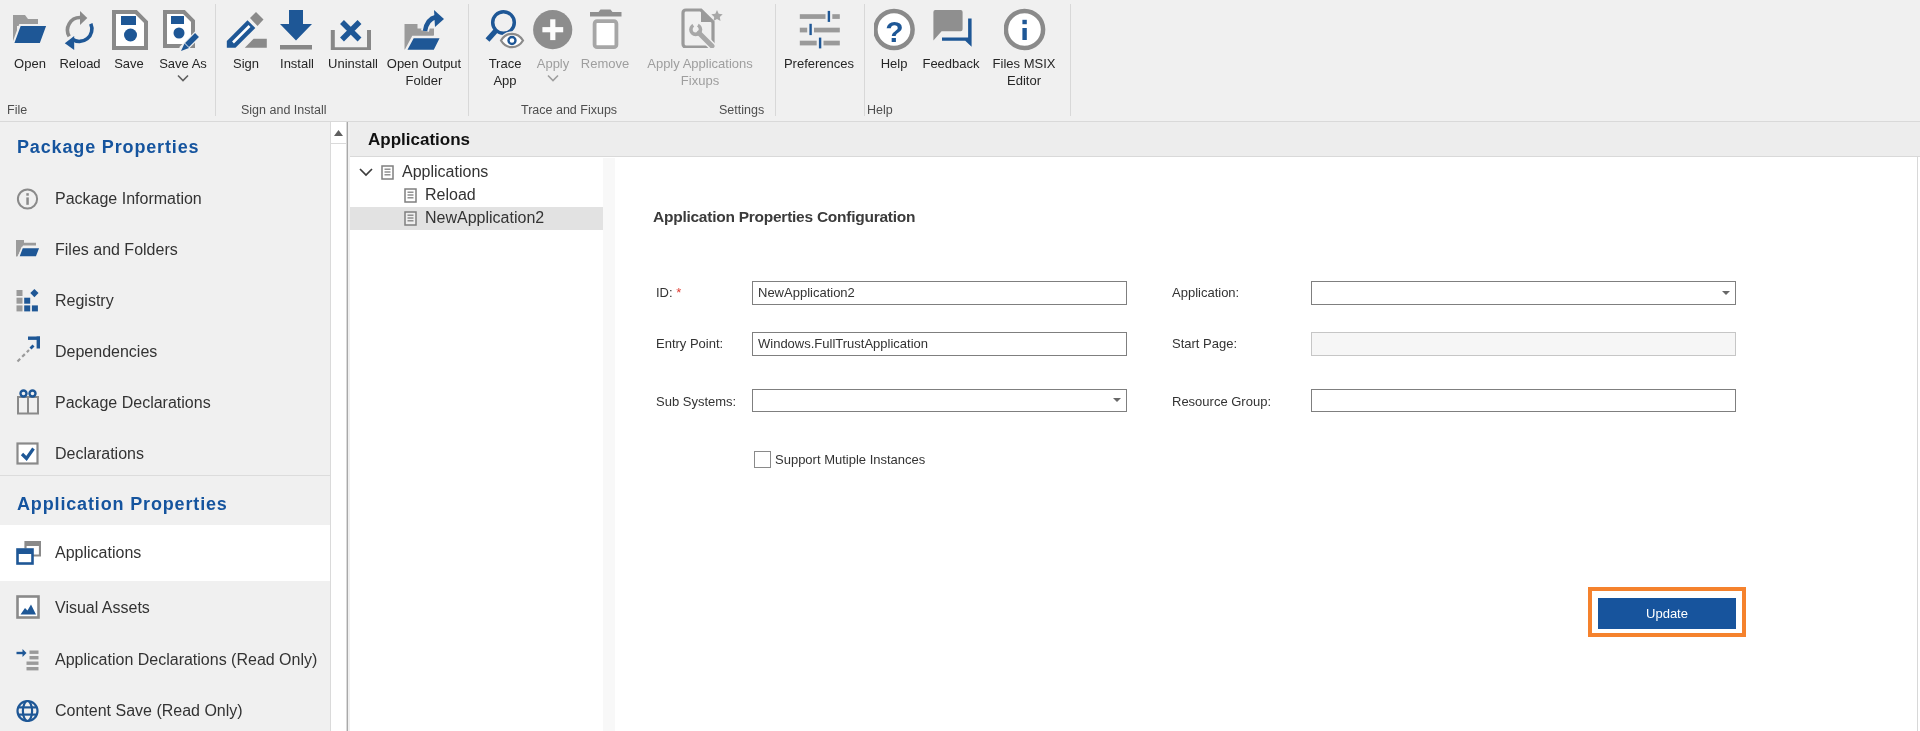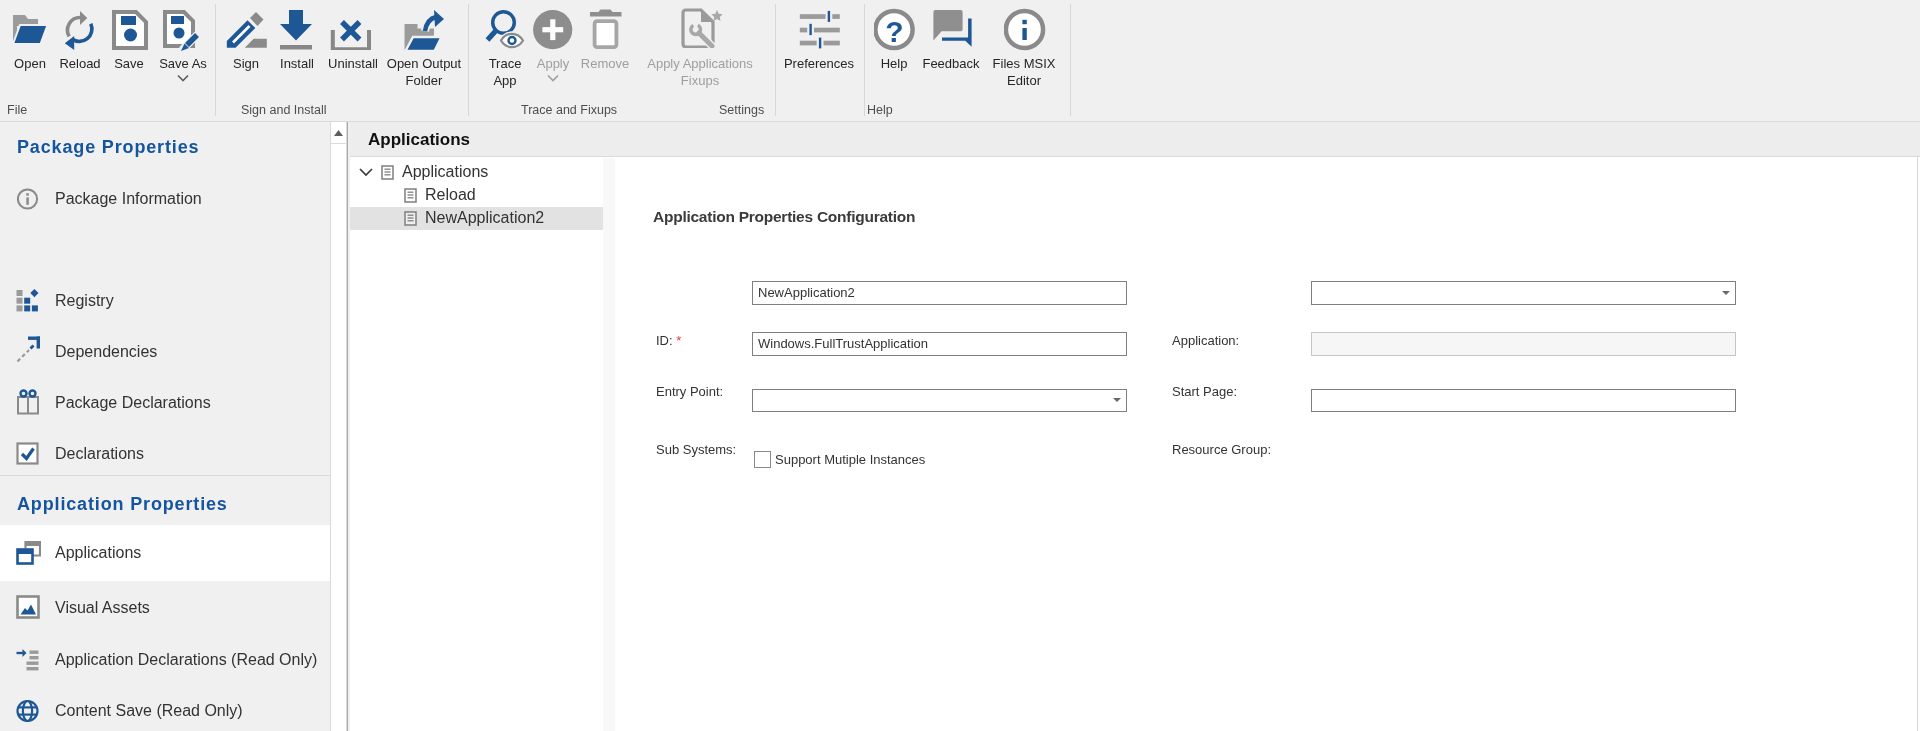--- a/index.html
+++ b/index.html
@@ -42,21 +42,21 @@
   background:#f8f8f8; }
 .trow { position:absolute; left:0; width:253px; height:23px; }
 .trow.sel { background:#e2e2e2; }
 .ttext { position:absolute; top:50%; margin-top:-10px; font-size:16px;
   color:#333; white-space:nowrap; }
 #form { position:absolute; left:0; top:-34px; width:1410px; height:609px; }
 #rightedge { position:absolute; left:1567px; top:34px; width:1px; height:575px;
   background:#d8d8d8; }
 .fheading { position:absolute; font-size:15.5px; letter-spacing:-0.25px;
   font-weight:bold; color:#3b3b3b; }
-.flabel { position:absolute; font-size:13px; color:#333; white-space:nowrap;margin-top:48px; }
+.flabel { position:absolute; font-size:13px; color:#333; white-space:nowrap; }
 .finput { position:absolute; border:1px solid #7f7f7f; background:#fff;
   font-size:13px; color:#333; padding:0 5px; line-height:22px; }
 .finput.dis { background:#f6f6f6; border-color:#c6c6c6; }
 .darrow { position:absolute; width:0; height:0; border-left:4.5px solid transparent;
   border-right:4.5px solid transparent; border-top:4.5px solid #686868; }
 #chk { position:absolute; width:17px; height:17px;
   border:1px solid #8a8a8a; background:#fff; }
 #chklabel { position:absolute; font-size:13px; color:#333; }
 #updbox { position:absolute; left:1238px; top:464px; width:158px; height:50px;
   border:4px solid #f5822d; background:#fff; }
@@ -222,20 +222,27 @@
 
   <div class="sitem" style="top:51px">
     <svg class="sicon" width="24" height="24">
       <circle cx="11.5" cy="12" r="9.6" stroke="#8a8a8a" stroke-width="2" fill="none"></circle>
       <rect x="10.3" y="6.2" width="2.5" height="2.5" fill="#8a8a8a"></rect>
       <rect x="10.3" y="10.4" width="2.5" height="7.4" fill="#8a8a8a"></rect>
     </svg>
     <div class="stext">Package Information</div>
   </div>
 
+  <div class="sitem" style="top:102px">
+    <svg class="sicon" width="26" height="22" style="margin-top:-12px;margin-left:-1px">
+      <polygon points="1,2 9,2 9,4.8 21,4.8 21,7.5 8,7.5 2.4,18.5 1,18.5" fill="#9b9b9b"></polygon>
+      <polygon points="7.2,9.5 25.2,9.5 21.5,19 3.6,19" fill="#1e5796" stroke="#f0f0f0" stroke-width="1.6"></polygon>
+    </svg>
+    <div class="stext">Files and Folders</div>
+  </div>
 
   <div class="sitem" style="top:153px">
     <svg class="sicon" width="25" height="24">
       <rect x="0.5" y="1" width="6" height="6" fill="#9a9a9a"></rect>
       <rect x="0.5" y="8.7" width="6" height="6" fill="#9a9a9a"></rect>
       <rect x="0.5" y="16.4" width="6" height="6" fill="#9a9a9a"></rect>
       <rect x="8.2" y="8.7" width="6" height="6" fill="#1e5796"></rect>
       <rect x="8.2" y="16.4" width="6" height="6" fill="#1e5796"></rect>
       <rect x="15.9" y="16.4" width="6" height="6" fill="#1e5796"></rect>
       <rect x="15.5" y="1.2" width="5.8" height="5.8" fill="#1e5796" transform="rotate(45 18.4 4.1)"></rect>
@@ -374,16 +381,19 @@
 
       <div class="flabel" style="left:306px;top:271px">Sub Systems:</div>
       <div class="finput" style="left:402px;top:266px;width:375px;height:23px"></div>
       <div class="darrow" style="left:763px;top:275px"></div>
       <div class="flabel" style="left:822px;top:271px">Resource Group:</div>
       <div class="finput" style="left:961px;top:266px;width:425px;height:23px"></div>
 
       <div id="chk" style="left:404px;top:328px"></div>
       <div id="chklabel" style="left:425px;top:329px">Support Mutiple Instances</div>
 
+      <div id="updbox">
+          <div id="updbtn">Update</div>
+        </div>
     </div>
   </div>
   <div id="rightedge"></div>
 </div>
 
 </body></html>

